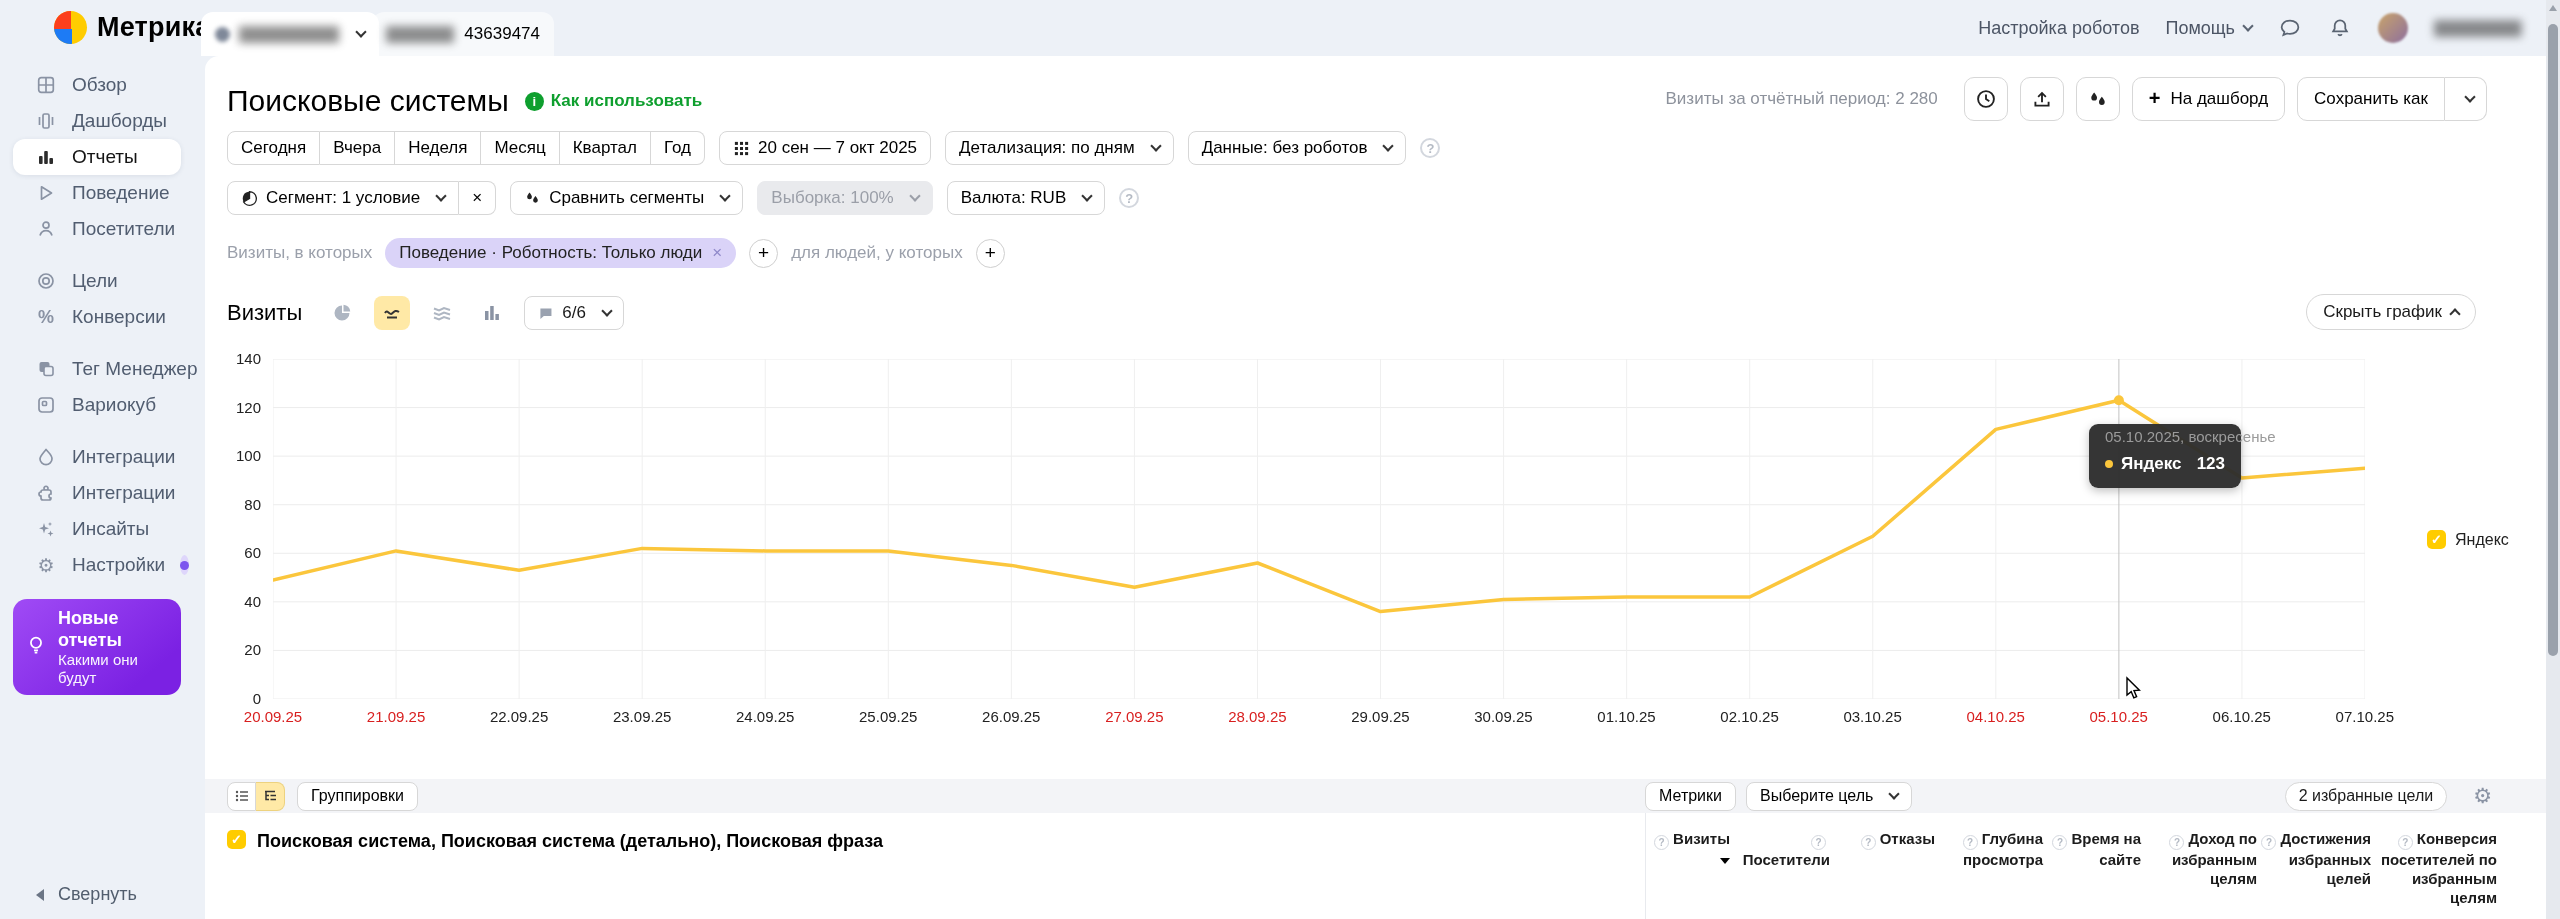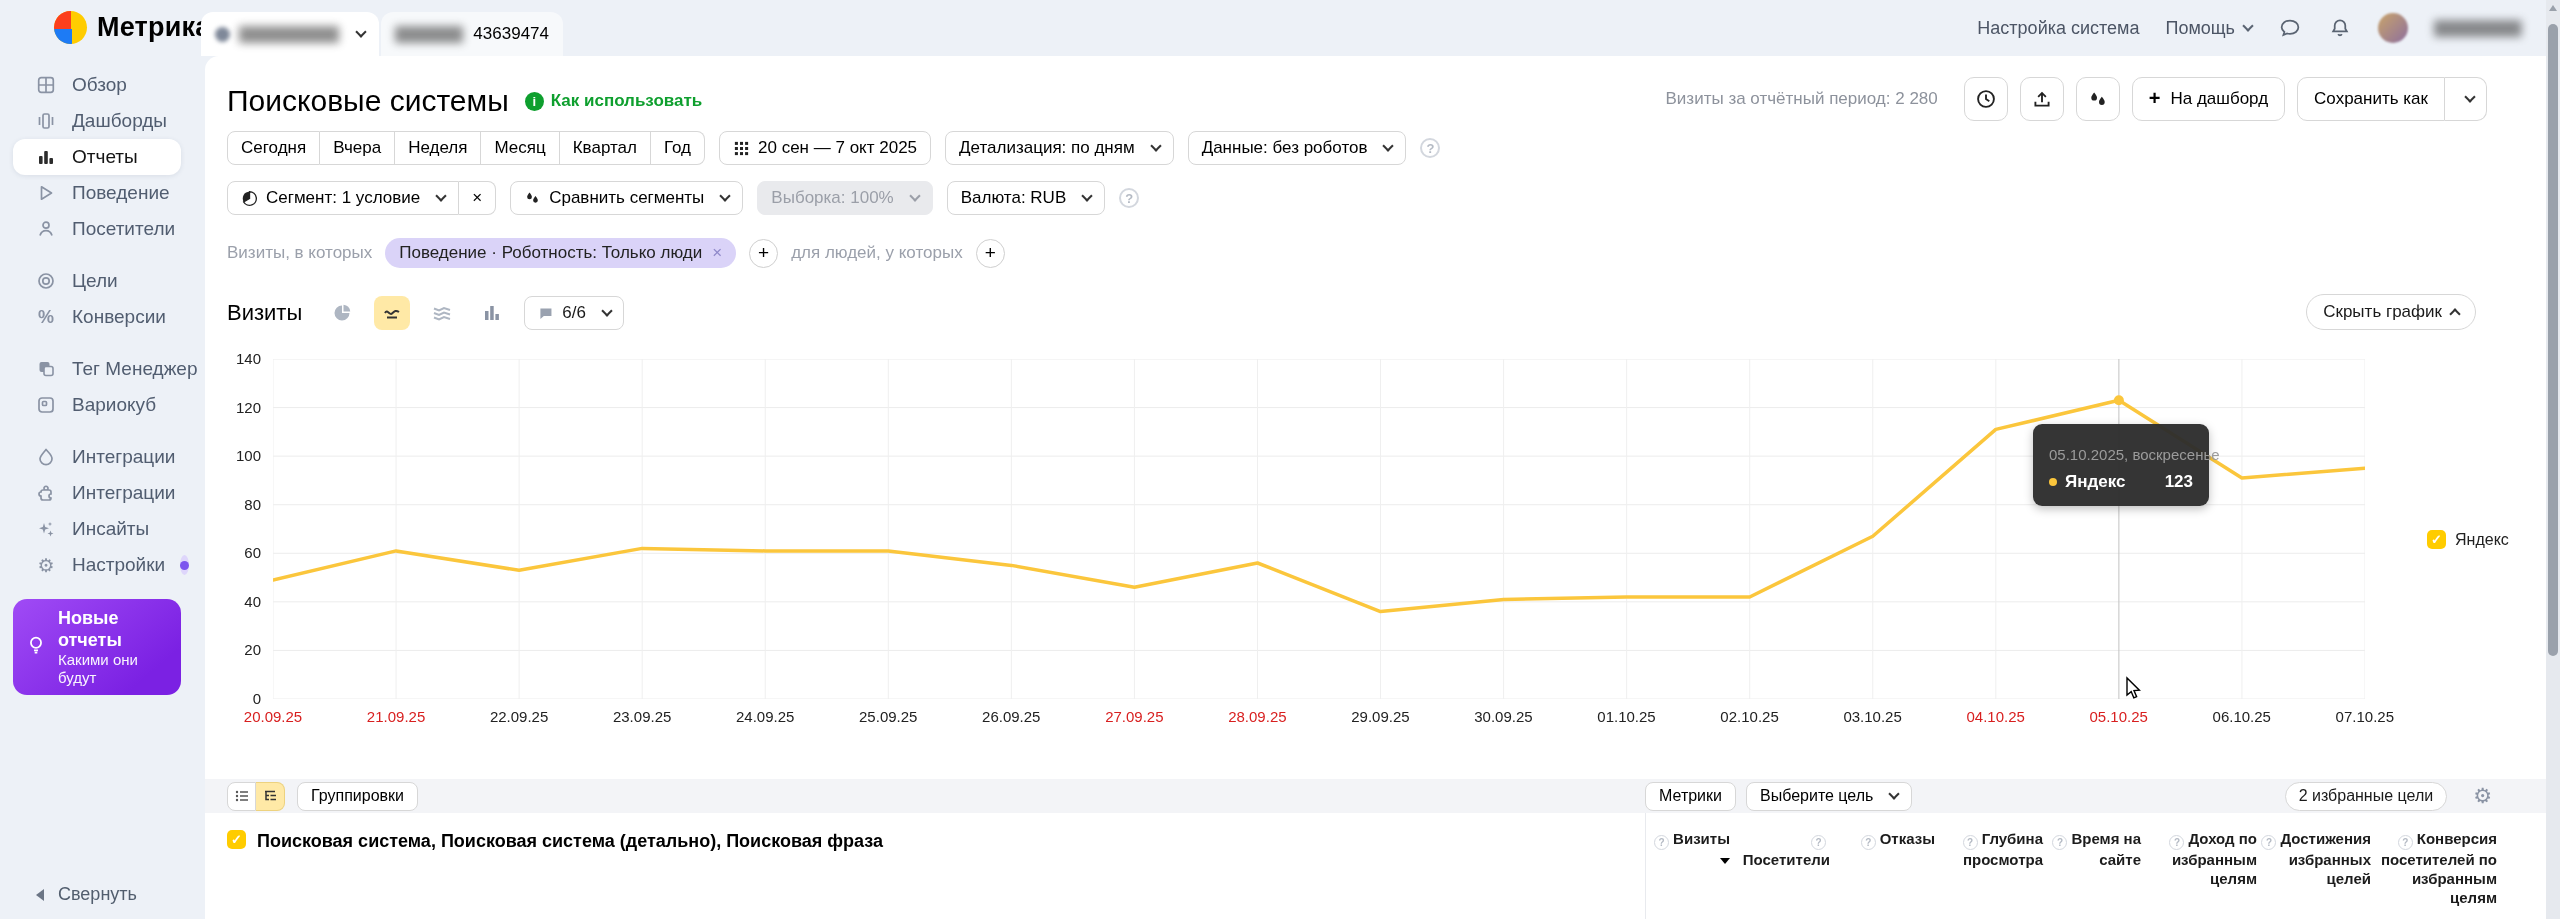--- a/index.html
+++ b/index.html
@@ -10,21 +10,21 @@
   
   .topbar { position:absolute; left:0; top:0; width:2560px; height:56px; background:#edf1f7; }
   .logo { position:absolute; left:54px; top:11px; display:flex; align-items:center; gap:10px; }
   .logo-mark { width:33px; height:33px; position:relative; border-radius:50%; overflow:hidden; background:#ffcc00; }
   .logo-mark i { position:absolute; display:block; }
   .logo-mark .r { left:0; top:0; width:50%; height:55%; background:#fc3f1d; }
   .logo-mark .b { left:0; top:55%; width:55%; height:45%; background:#1d7bf5; }
   .logo-text { font-size:27px; font-weight:bold; color:#000; letter-spacing:.2px; }
   .tab1 { position:absolute; left:201px; top:12px; width:178px; height:44px; background:#fff; border-radius:12px 12px 0 0;
           display:flex; align-items:center; padding:0 14px; gap:9px; }
-  .tab2 { position:absolute; left:381px; top:12px; width:182px; height:44px; background:rgba(255,255,255,.55); border-radius:12px 12px 0 0;
+  .tab2 { position:absolute; left:372px; top:12px; width:182px; height:44px; background:rgba(255,255,255,.55); border-radius:12px 12px 0 0;
           display:flex; align-items:center; padding:0 14px; gap:10px; }
   .favdot { width:15px; height:15px; border-radius:50%; background:#7f8899; filter:blur(2px); flex:0 0 auto; }
   .blurred { filter:blur(4px); opacity:.55; font-size:15px; color:#333; white-space:nowrap; overflow:hidden; letter-spacing:-1px; }
   .counter-id { font-size:17px; color:#000; }
   .topbar-right { position:absolute; right:34px; top:0; height:56px; display:flex; align-items:center; gap:26px; }
   .toplink { font-size:18px; color:#4c5565; display:flex; align-items:center; }
   .chev { width:8px; height:8px; border-right:2px solid #5a markedown6472; border-right:2px solid #5a6472; border-bottom:2px solid #5a6472; transform:rotate(45deg); display:inline-block; margin-left:9px; margin-top:-5px; }
   .chev.dark { border-color:#333; }
   .chev.up { transform:rotate(-135deg); margin-top:4px; }
   .topicon { width:24px; height:24px; display:flex; align-items:center; justify-content:center; }
@@ -100,21 +100,21 @@
   .chart-wrap { position:absolute; left:0; top:290px; width:2341px; height:430px; }
   .ylabels { position:absolute; left:0; top:4px; width:56px; height:358px; display:flex; flex-direction:column; justify-content:space-between; }
   .ylabels span { display:block; height:18px; line-height:18px; font-size:15px; color:#222; text-align:right; }
   #chart-svg { position:absolute; left:68px; top:13px; }
   .xlabels { position:absolute; left:18px; top:362px; width:2192px; display:flex; justify-content:space-between; }
   .xlabels span { width:100px; text-align:center; font-size:15px; color:#222; }
   .xlabels span.wk { color:#d81f1f; }
   .legend { position:absolute; left:2222px; top:184px; display:flex; align-items:center; gap:9px; cursor:pointer; }
   .cbox { width:19px; height:19px; border-radius:5px; background:#ffcc00; display:flex; align-items:center; justify-content:center; color:#fff; font-size:13px; font-weight:bold; }
   .legend-label { font-size:16px; color:#222; }
-  .tooltip { position:absolute; left:1828px; top:78px; width:176px; border-radius:9px; background:rgba(45,45,45,.96); padding:22px 16px 14px; box-shadow:0 3px 10px rgba(0,0,0,.25); }
+  .tooltip { position:absolute; left:1884px; top:78px; width:152px; border-radius:9px; background:rgba(45,45,45,.96); padding:4px 16px 14px; box-shadow:0 3px 10px rgba(0,0,0,.25); }
   .tt-date { font-size:15px; color:#9b9b9b; margin-bottom:9px; white-space:nowrap; }
   .tt-row { display:flex; align-items:center; gap:8px; }
   .tt-dot { width:8px; height:8px; border-radius:50%; background:#fbc63c; }
   .tt-name { font-size:17px; color:#fff; font-weight:bold; }
   .tt-val { margin-left:auto; font-size:17px; color:#fff; font-weight:bold; }
   .cursor { position:absolute; left:1918px; top:330px; }
 
   
   .table-toolbar { position:absolute; left:0; top:723px; width:2341px; height:34px; background:#f3f4f7; display:flex; align-items:center; }
   .tt-left { display:flex; align-items:center; margin-left:22px; }
@@ -153,21 +153,21 @@
     <div class="tab1">
       <span class="favdot"></span>
       <span class="blurred" style="width:102px">████████████</span>
       <span class="chev dark"></span>
     </div>
     <div class="tab2">
       <span class="blurred" style="width:78px">████████</span>
       <span class="counter-id">43639474</span>
     </div>
     <div class="topbar-right">
-      <span class="toplink">Настройка система</span>
+      <span class="toplink">Настройка роботов</span>
       <span class="toplink">
           <span>Помощь</span>
           <span class="chev"></span>
         </span>
       <span class="topicon">
         <svg width="22" height="22" viewBox="0 0 20 20" fill="none" stroke="#5a6472" stroke-width="1.6">
             <path d="M10 3.2c4.3 0 7.6 2.7 7.6 6.1S14.3 15.4 10 15.4c-.9 0-1.8-.1-2.6-.4L4 16.4l.9-2.8C3.4 12.4 2.4 11 2.4 9.3 2.4 5.9 5.7 3.2 10 3.2z"></path>
           </svg>
       </span>
       <span class="topicon">

